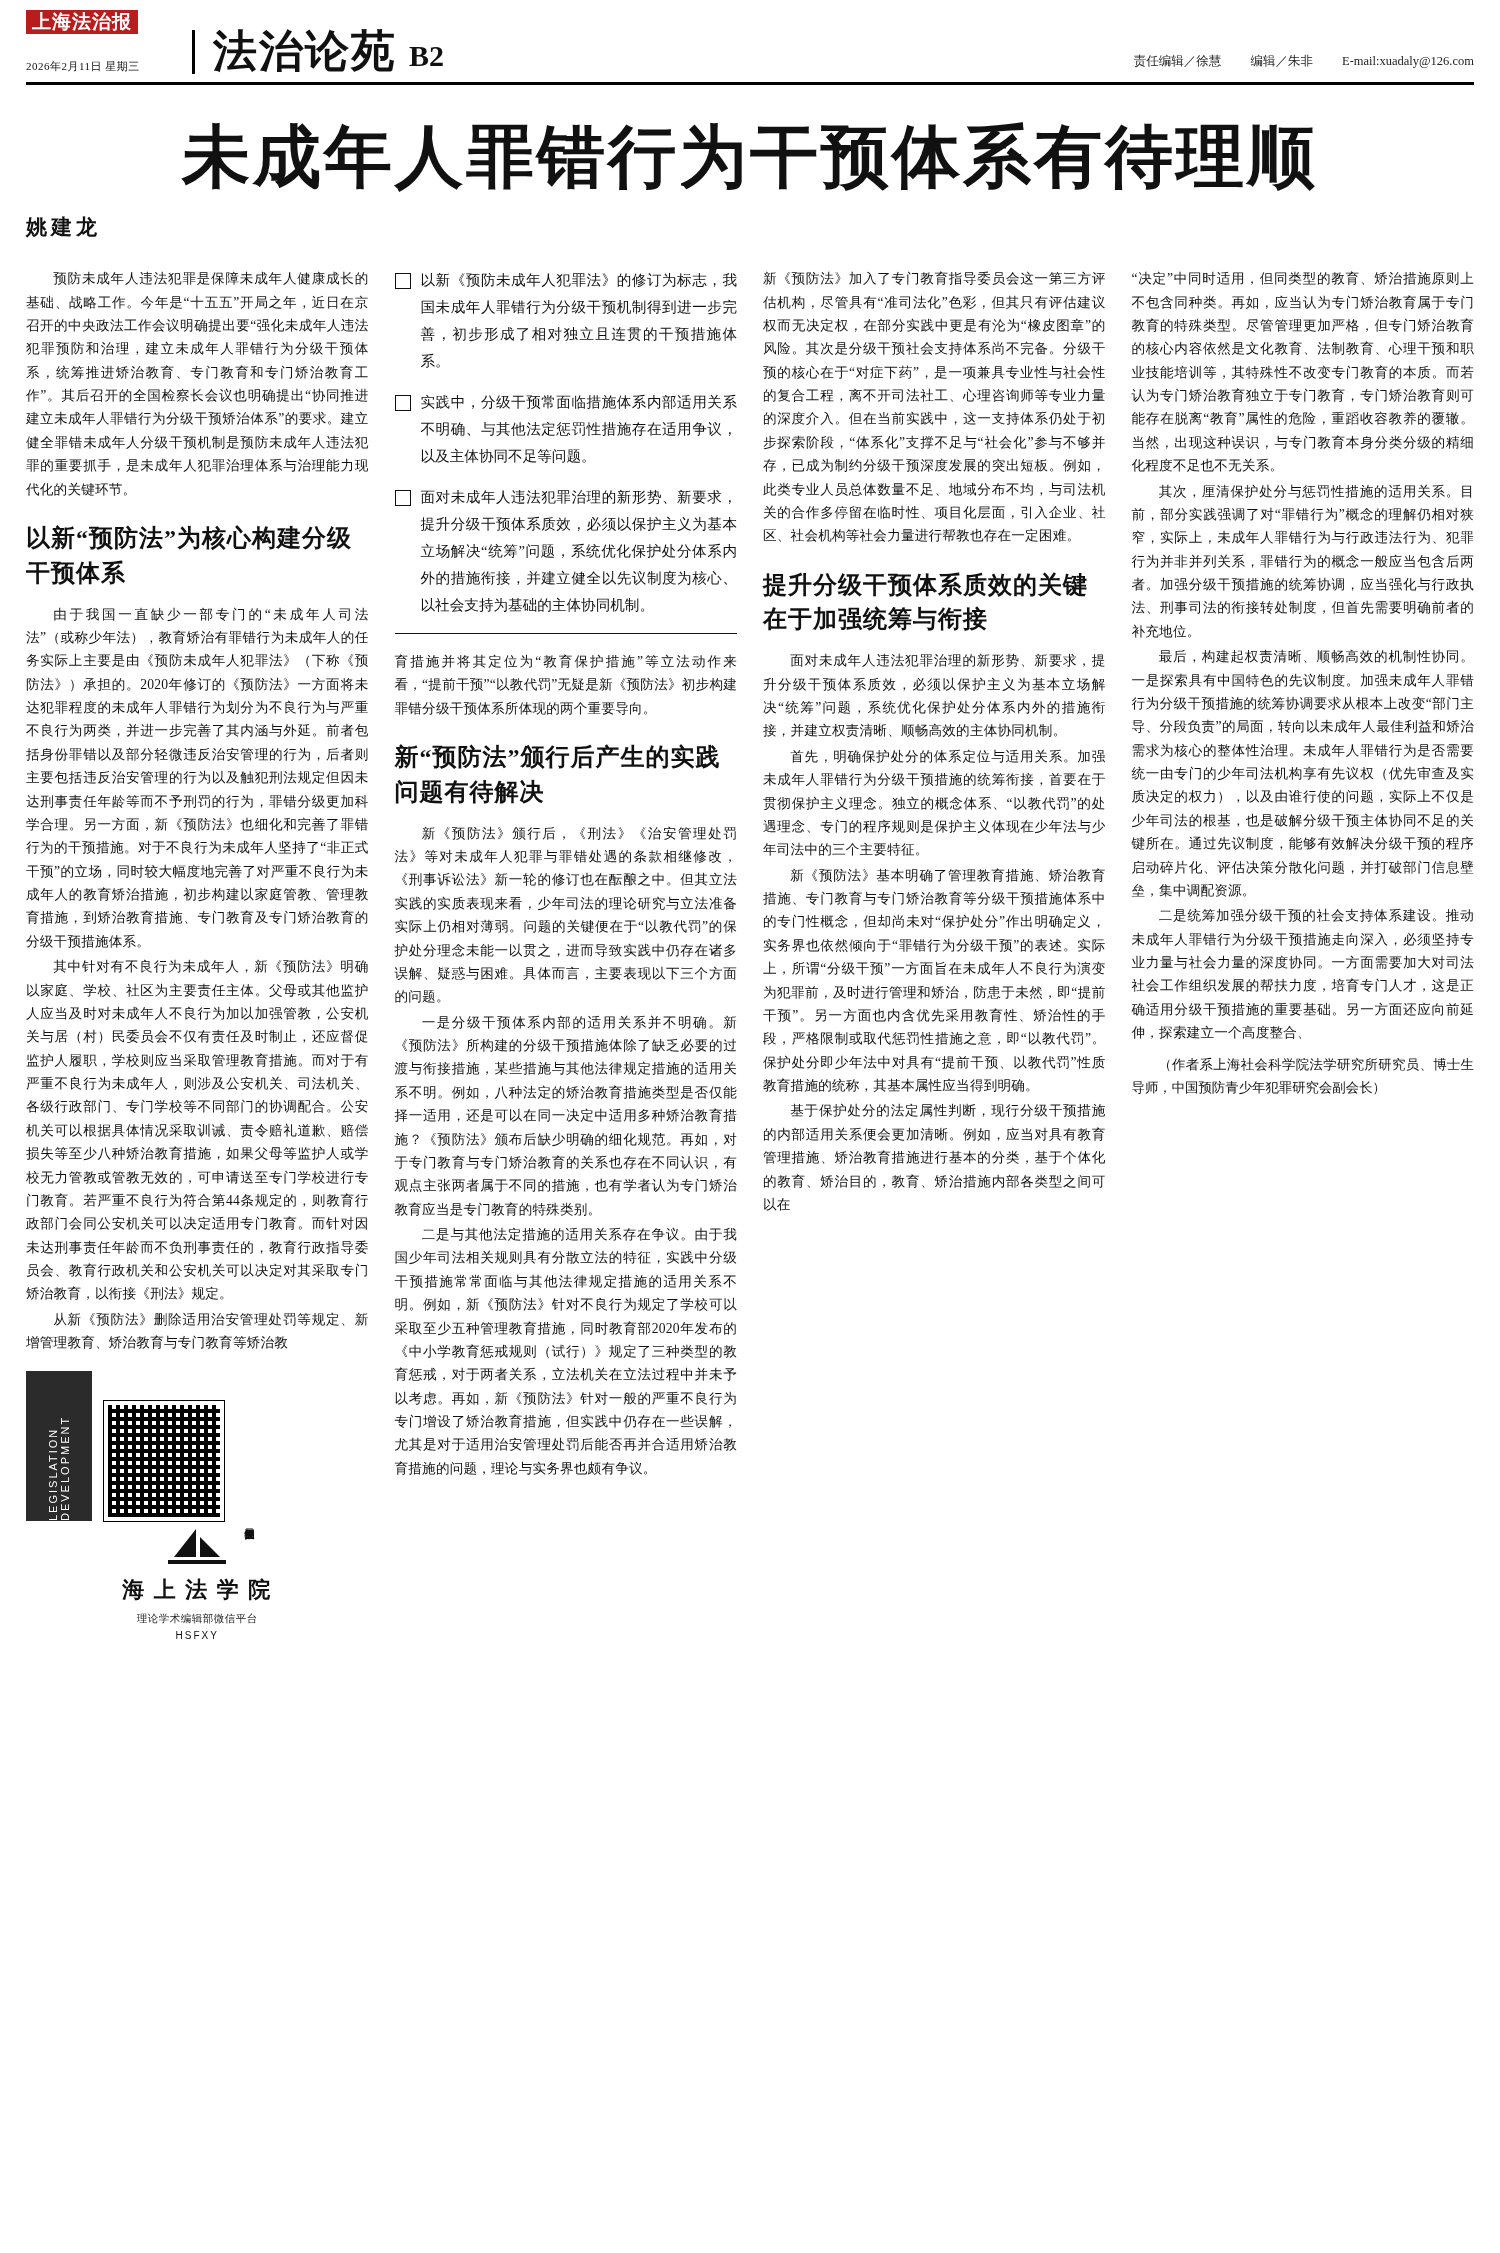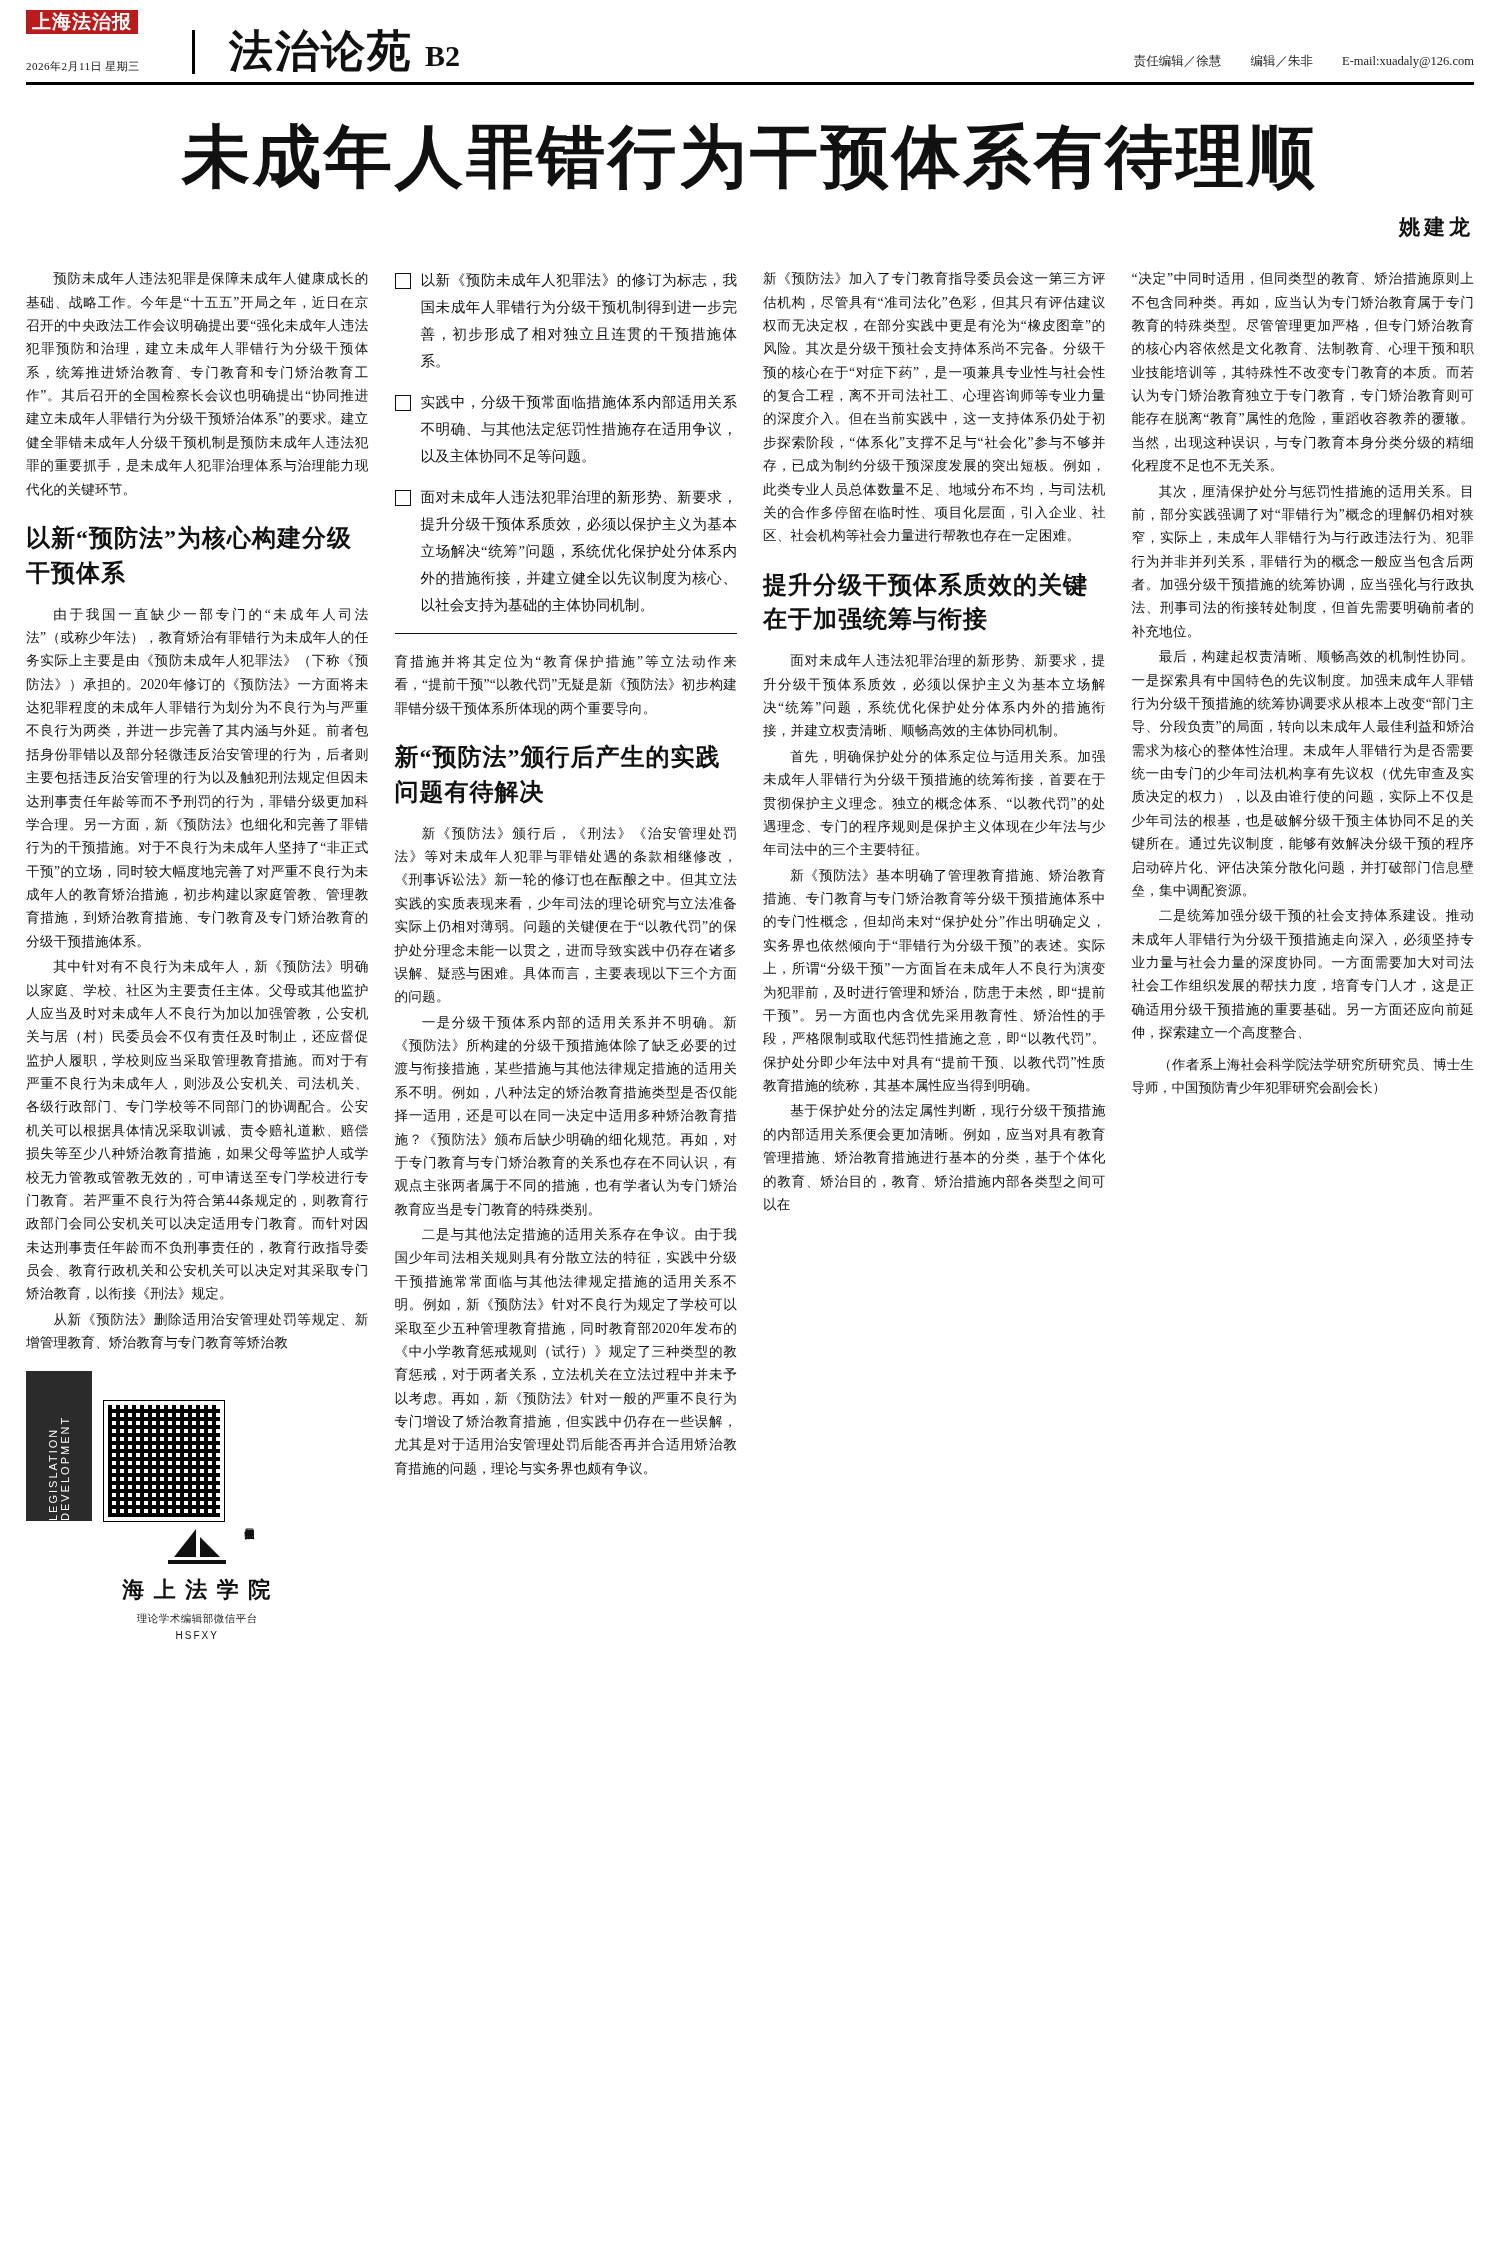--- a/index.html
+++ b/index.html
@@ -13,33 +13,33 @@
 
   
   .masthead{display:flex;align-items:flex-end;border-bottom:3px solid #000;padding:10px 0 8px 0;}
   .mast-left{width:166px;flex:0 0 166px;}
   .mast-logo{
     font-family:"Liberation Serif",serif;
     font-weight:bold;font-size:19px;letter-spacing:1px;
     background:#b91c1c;color:#fff;display:inline-block;padding:2px 6px 3px 6px;line-height:1;
   }
   .mast-date{font-size:11px;margin-top:25px;letter-spacing:0.5px;color:#111;}
-  .mast-mid{flex:0 0 auto;border-left:3px solid #000;padding-left:34px;display:flex;align-items:baseline;gap:12px;}
+  .mast-mid{flex:0 0 auto;border-left:3px solid #000;padding-left:18px;display:flex;align-items:baseline;gap:12px;}
   .mast-section{font-size:44px;font-weight:bold;letter-spacing:2px;line-height:1;}
   .mast-page{font-size:30px;font-weight:bold;font-family:"Liberation Serif",serif;}
   .mast-right{margin-left:auto;text-align:right;font-size:12.5px;color:#222;padding-bottom:4px;}
   .mast-right span{margin-left:26px;white-space:nowrap;}
 
   
   .headline{
     text-align:center;font-size:68px;font-weight:bold;letter-spacing:3px;
     margin:34px 0 10px 0;line-height:1.12;
     font-family:"Liberation Serif","DejaVu Serif",serif;
   }
-  .byline{text-align:right;font-size:21px;letter-spacing:4px;margin:18px 0 26px 0;font-weight:bold;}
+  .byline{text-align:left;font-size:21px;letter-spacing:4px;margin:18px 0 26px 0;font-weight:bold;}
 
   
   .cols{display:flex;gap:26px;align-items:flex-start;}
   .col{flex:1 1 0;min-width:0;}
   .col > p, .col > div{}
   p.body{
     font-size:13.6px;line-height:1.72;text-align:justify;text-justify:inter-ideograph;
     margin:0 0 2px 0;text-indent:2em;
     letter-spacing:0.2px;
   }

